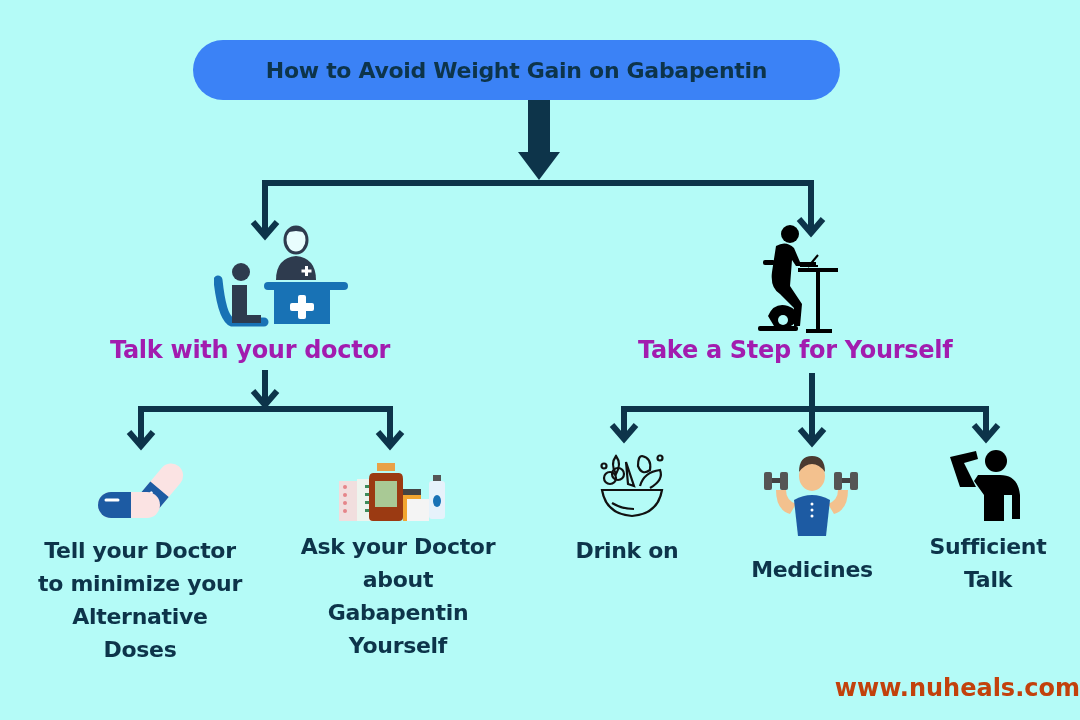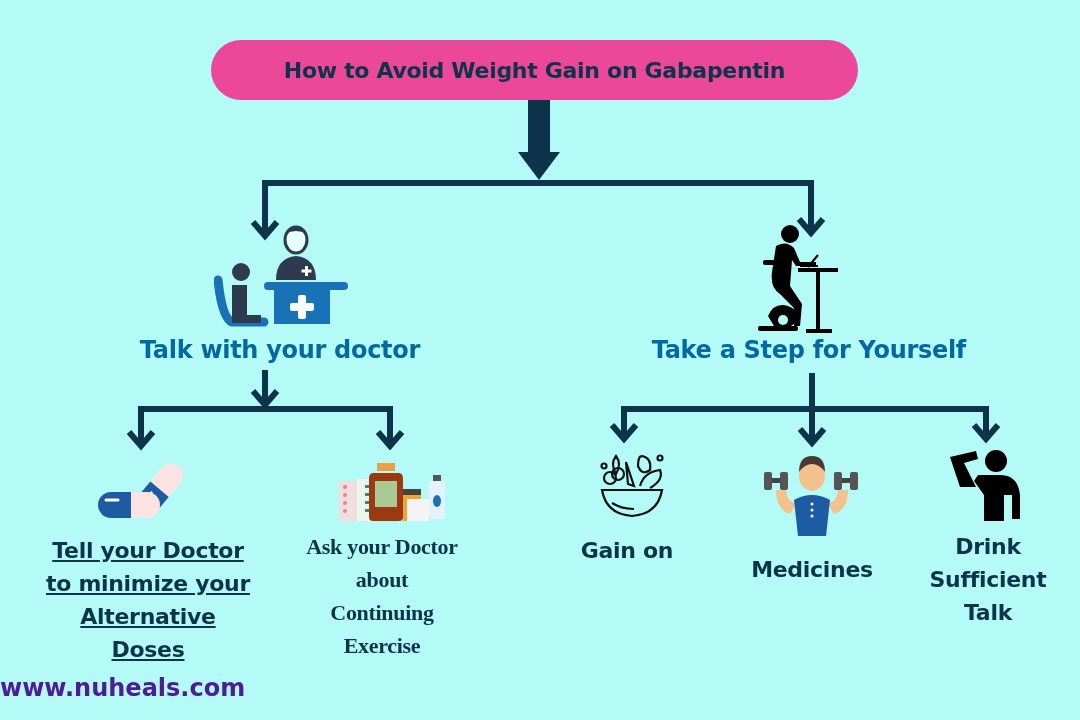--- a/index.html
+++ b/index.html
@@ -5,38 +5,38 @@
   html, body { margin: 0; padding: 0; }
   body {
     width: 1080px; height: 720px; overflow: hidden;
     background: #b4fbf7;
     font-family: "DejaVu Sans", sans-serif;
     position: relative;
     color: #0d344a;
   }
   .abs { position: absolute; }
   .title-pill {
-    left: 211px; top: 40px; width: 647px; height: 60px;
-    background: #ec4899; border-radius: 30px;
+    left: 193px; top: 40px; width: 647px; height: 60px;
+    background: #3b82f6; border-radius: 30px;
     display: flex; align-items: center; justify-content: center;
     font-weight: bold; font-size: 22px; color: #0d344a;
     letter-spacing: -0.3px;
   }
   .lines { left: 0; top: 0; width: 1080px; height: 720px; }
   .branch-label {
-    font-weight: bold; font-size: 24px; color: #0369a1;
-    white-space: nowrap; text-align: right; letter-spacing: -0.3px;
+    font-weight: bold; font-size: 24px; color: #a21caf;
+    white-space: nowrap; text-align: left; letter-spacing: -0.3px;
   }
   .leaf-label {
     font-weight: bold; font-size: 22px; color: #0d344a;
     text-align: center; line-height: 33px; letter-spacing: -0.3px;
   }
   .footer {
-    left: 0; width: 1080px; top: 674px; text-align: left;
-    font-weight: bold; font-size: 24px; color: #4c1d95;
+    left: 0; width: 1080px; top: 674px; text-align: right;
+    font-weight: bold; font-size: 24px; color: #c2410c;
   }
   .icon svg { display: block; }
 </style>
 </head>
 <body>
 
 <svg class="abs lines" viewBox="0 0 1080 720" xmlns="http://www.w3.org/2000/svg">
   <g fill="#0d344a" stroke="none">
 
     <rect x="528" y="100" width="22" height="52"></rect>
@@ -100,21 +100,21 @@
     <rect x="48" y="46" width="40" height="4" fill="#000"></rect>
     <rect x="66" y="50" width="4" height="58" fill="#000"></rect>
     <rect x="56" y="107" width="26" height="4" fill="#000"></rect>
 
     <path d="M58,45 l10,-12" stroke="#000" stroke-width="2"></path>
     <rect x="50" y="43" width="18" height="2" fill="#000"></rect>
   </svg>
 </div>
 
 <div class="abs branch-label" style="left:110px; top:336px; width:310px;">Talk with your doctor</div>
-<div class="abs branch-label" style="left:614px; top:336px; width:352px;">Take a Step for Yourself</div>
+<div class="abs branch-label" style="left:638px; top:336px; width:352px;">Take a Step for Yourself</div>
 
 <div class="abs icon" style="left:96px; top:460px;">
   <svg width="90" height="64" viewBox="0 0 90 64">
     <g transform="rotate(40 62 28)">
       <rect x="52" y="-2" width="24" height="58" rx="12" fill="#fbe3e3"></rect>
       <path d="M52,28 h24 v16 a12,12 0 0 1 -24,0 z" fill="#1d5ba3"></path>
       <path d="M60,36 v8" stroke="#fff" stroke-width="3" stroke-linecap="round"></path>
     </g>
     <rect x="2" y="32" width="62" height="26" rx="13" fill="#fbe3e3"></rect>
     <path d="M15,32 h20 v26 h-20 a13,13 0 0 1 0,-26z" fill="#1d5ba3"></path>
@@ -183,37 +183,36 @@
   </svg>
 </div>
 <div class="abs icon" style="left:948px; top:447px;">
   <svg width="76" height="74" viewBox="0 0 76 74" fill="#000">
     <circle cx="48" cy="14" r="11"></circle>
     <path d="M2,10 l26,-6 l2,8 l-14,4 l12,24 l-16,0z"></path>
     <path d="M30,28 h22 q18,0 20,20 v24 h-8 v-24 l-8,0 v26 h-20 v-26 l-10,-14z"></path>
   </svg>
 </div>
 
-<div class="abs leaf-label" style="left:32px; top:534px; width:232px;text-decoration:underline;">
+<div class="abs leaf-label" style="left:24px; top:534px; width:232px;">
   <div>Tell your Doctor</div>
   <div>to minimize your</div>
   <div>Alternative</div>
   <div>Doses</div>
 </div>
-<div class="abs leaf-label" style="left:272px; top:530px; width:220px;font-family:Liberation Serif, serif;">
+<div class="abs leaf-label" style="left:288px; top:530px; width:220px;">
   <div>Ask your Doctor</div>
   <div>about</div>
-  <div>Continuing</div>
-  <div>Exercise</div>
+  <div>Gabapentin</div>
+  <div>Yourself</div>
 </div>
 <div class="abs leaf-label" style="left:547px; top:534px; width:160px;">
-  <div>Gain on</div>
+  <div>Drink on</div>
 </div>
 <div class="abs leaf-label" style="left:742px; top:553px; width:140px;">
   <div>Medicines</div>
 </div>
 <div class="abs leaf-label" style="left:918px; top:530px; width:140px;">
-  <div>Drink</div>
   <div>Sufficient</div>
   <div>Talk</div>
 </div>
 
 <div class="abs footer">www.nuheals.com</div>
 
 </body></html>

